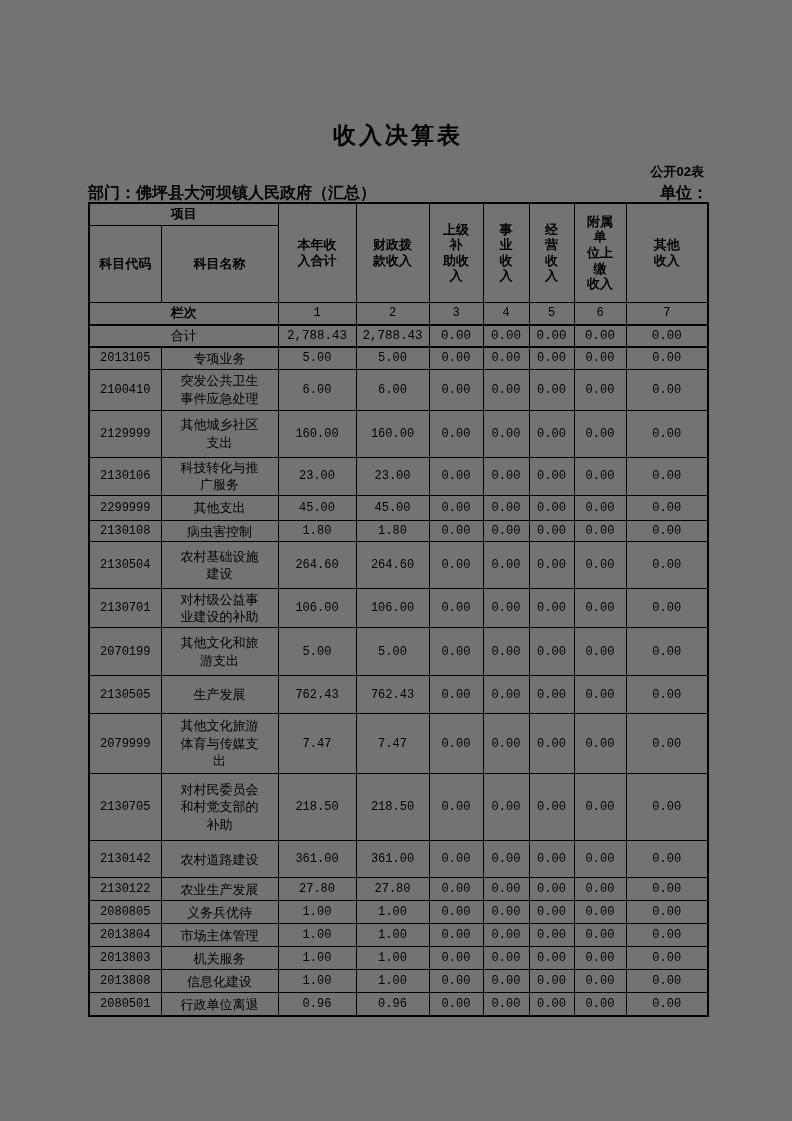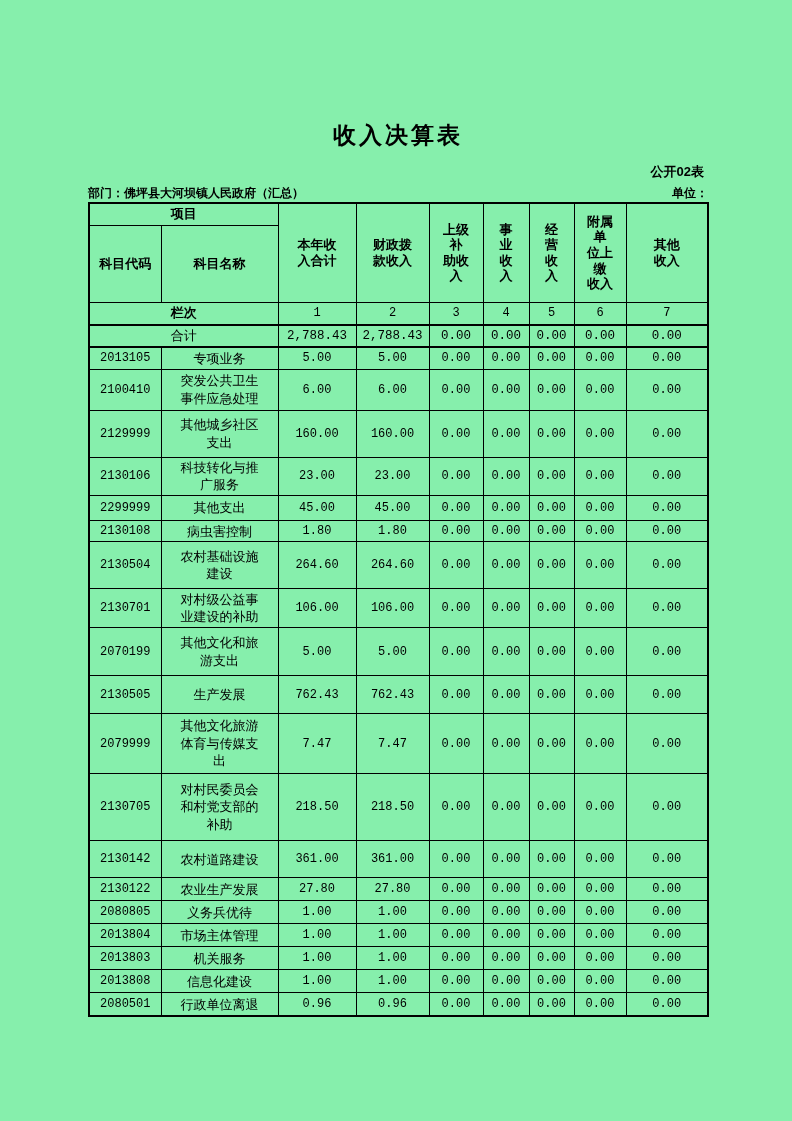--- a/index.html
+++ b/index.html
@@ -2,28 +2,28 @@
 <html><head>
 <meta charset="utf-8">
 <style>
   html,body{margin:0;padding:0;background:#ffffff;}
   body{
     width:792px;height:1121px;
     font-family:"Liberation Sans", sans-serif;
     color:#000;
     -webkit-font-smoothing:antialiased;
   }
-  .page{box-sizing:border-box;width:792px;height:1121px;padding:120px 84px 0 88px;background:#86efac;}
+  .page{box-sizing:border-box;width:792px;height:1121px;padding:120px 84px 0 88px;background:#737373;}
 
   .title{
     margin:0 0 12px 0;
     font-size:23px;font-weight:700;text-align:center;letter-spacing:3px;
   }
   .form-code-line{text-align:right;font-size:13px;font-weight:700;line-height:18px;margin-bottom:3px;padding-right:4px;}
-  .dept-line{display:flex;justify-content:space-between;font-size:12px;font-weight:700;line-height:18px;text-align:center;}
+  .dept-line{display:flex;justify-content:space-between;font-size:16px;font-weight:700;line-height:18px;text-align:center;}
   .unit-wrap-line{font-size:13px;font-weight:700;line-height:18px;margin:1px 0 8px 0;}
 
   table.fin{
     width:620px;border-collapse:collapse;table-layout:fixed;
     border:2px solid #000;
   }
   table.fin th, table.fin td{
     border:1px solid #000;
     text-align:center;vertical-align:middle;
     padding:1px 2px;overflow:hidden;

